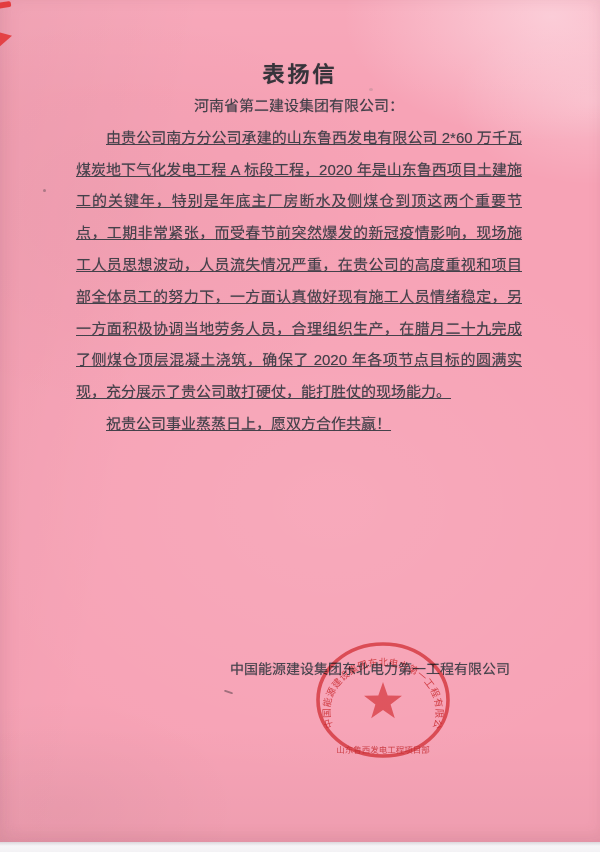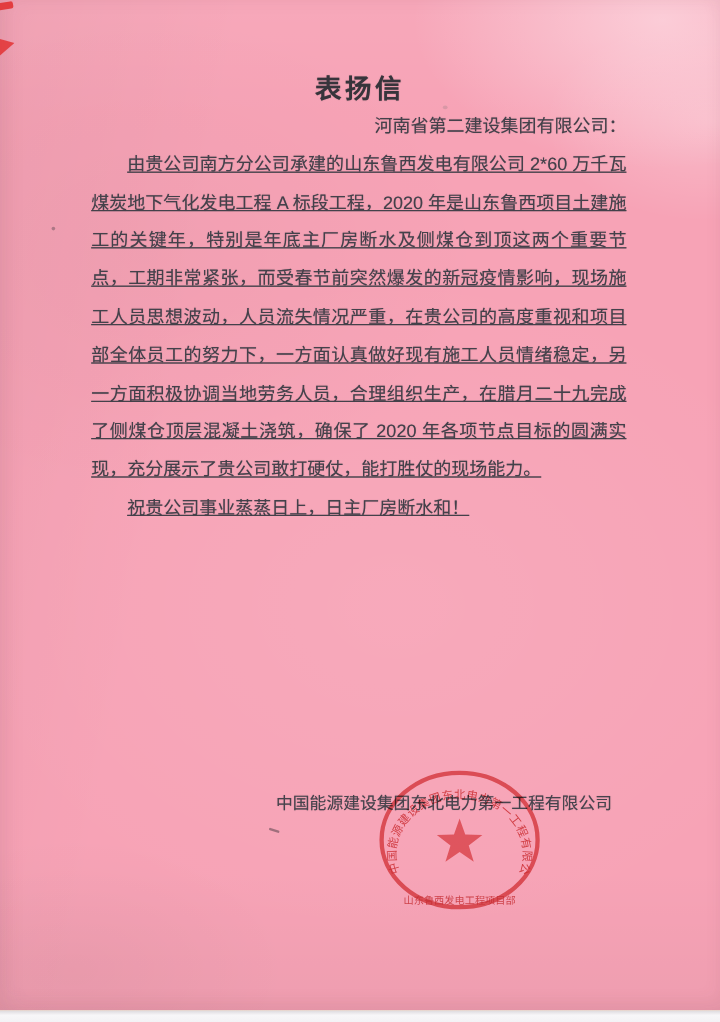--- a/index.html
+++ b/index.html
@@ -30,21 +30,21 @@
   .title {
     position:absolute; left:0; top:56px; width:600px; text-align:center;
     font-size:22px; font-weight:bold; letter-spacing:3px; color:#37343b;
     text-shadow:0 0 0.8px rgba(55,52,60,0.55);
   }
   .content {
     position:absolute; left:76px; top:90px; width:446px;
     font-size:15px; line-height:31.8px; color:#44414a;
     text-align:justify; text-shadow:0 0 0.7px rgba(70,64,78,0.5);
   }
-  .salutation { text-align:right; }
+  .salutation { text-align:center; }
   .body-para { margin:0; text-indent:2em;text-decoration:underline; }
   .signature {
     position:absolute; left:170px; top:652px; width:400px;
     text-align:center; font-size:14px; line-height:35px; color:#46434c;
     text-shadow:0 0 0.7px rgba(70,64,78,0.5);
   }
   
   .stamp {
     position:absolute; left:313px; top:639px; width:140px; height:122px;
     mix-blend-mode:multiply; opacity:0.92; pointer-events:none;
@@ -72,21 +72,21 @@
   <div class="edge-mark-2"></div>
   <div class="speck-1"></div>
   <div class="speck-2"></div>
   <div class="speck-3"></div>
 
   <div class="title">表扬信</div>
 
   <div class="content">
     <div class="salutation">河南省第二建设集团有限公司：</div>
     <p class="body-para">由贵公司南方分公司承建的山东鲁西发电有限公司 2*60 万千瓦煤炭地下气化发电工程 A 标段工程，2020 年是山东鲁西项目土建施工的关键年，特别是年底主厂房断水及侧煤仓到顶这两个重要节点，工期非常紧张，而受春节前突然爆发的新冠疫情影响，现场施工人员思想波动，人员流失情况严重，在贵公司的高度重视和项目部全体员工的努力下，一方面认真做好现有施工人员情绪稳定，另一方面积极协调当地劳务人员，合理组织生产，在腊月二十九完成了侧煤仓顶层混凝土浇筑，确保了 2020 年各项节点目标的圆满实现，充分展示了贵公司敢打硬仗，能打胜仗的现场能力。</p>
-    <p class="body-para">祝贵公司事业蒸蒸日上，日主厂房断水和！</p>
+    <p class="body-para">祝贵公司事业蒸蒸日上，愿双方合作共赢！</p>
   </div>
 
   <div class="signature">
     <div>中国能源建设集团东北电力第一工程有限公司</div>
   </div>
 
   <div class="stamp">
     <svg width="140" height="122" viewBox="0 0 140 122">
       <ellipse cx="70" cy="61" rx="65" ry="56" fill="none" stroke="rgba(214,62,62,0.78)" stroke-width="3.6"></ellipse>
       <path id="seal-arc" d="M 21,90 A 53,46 0 1 1 119,90" fill="none"></path>

